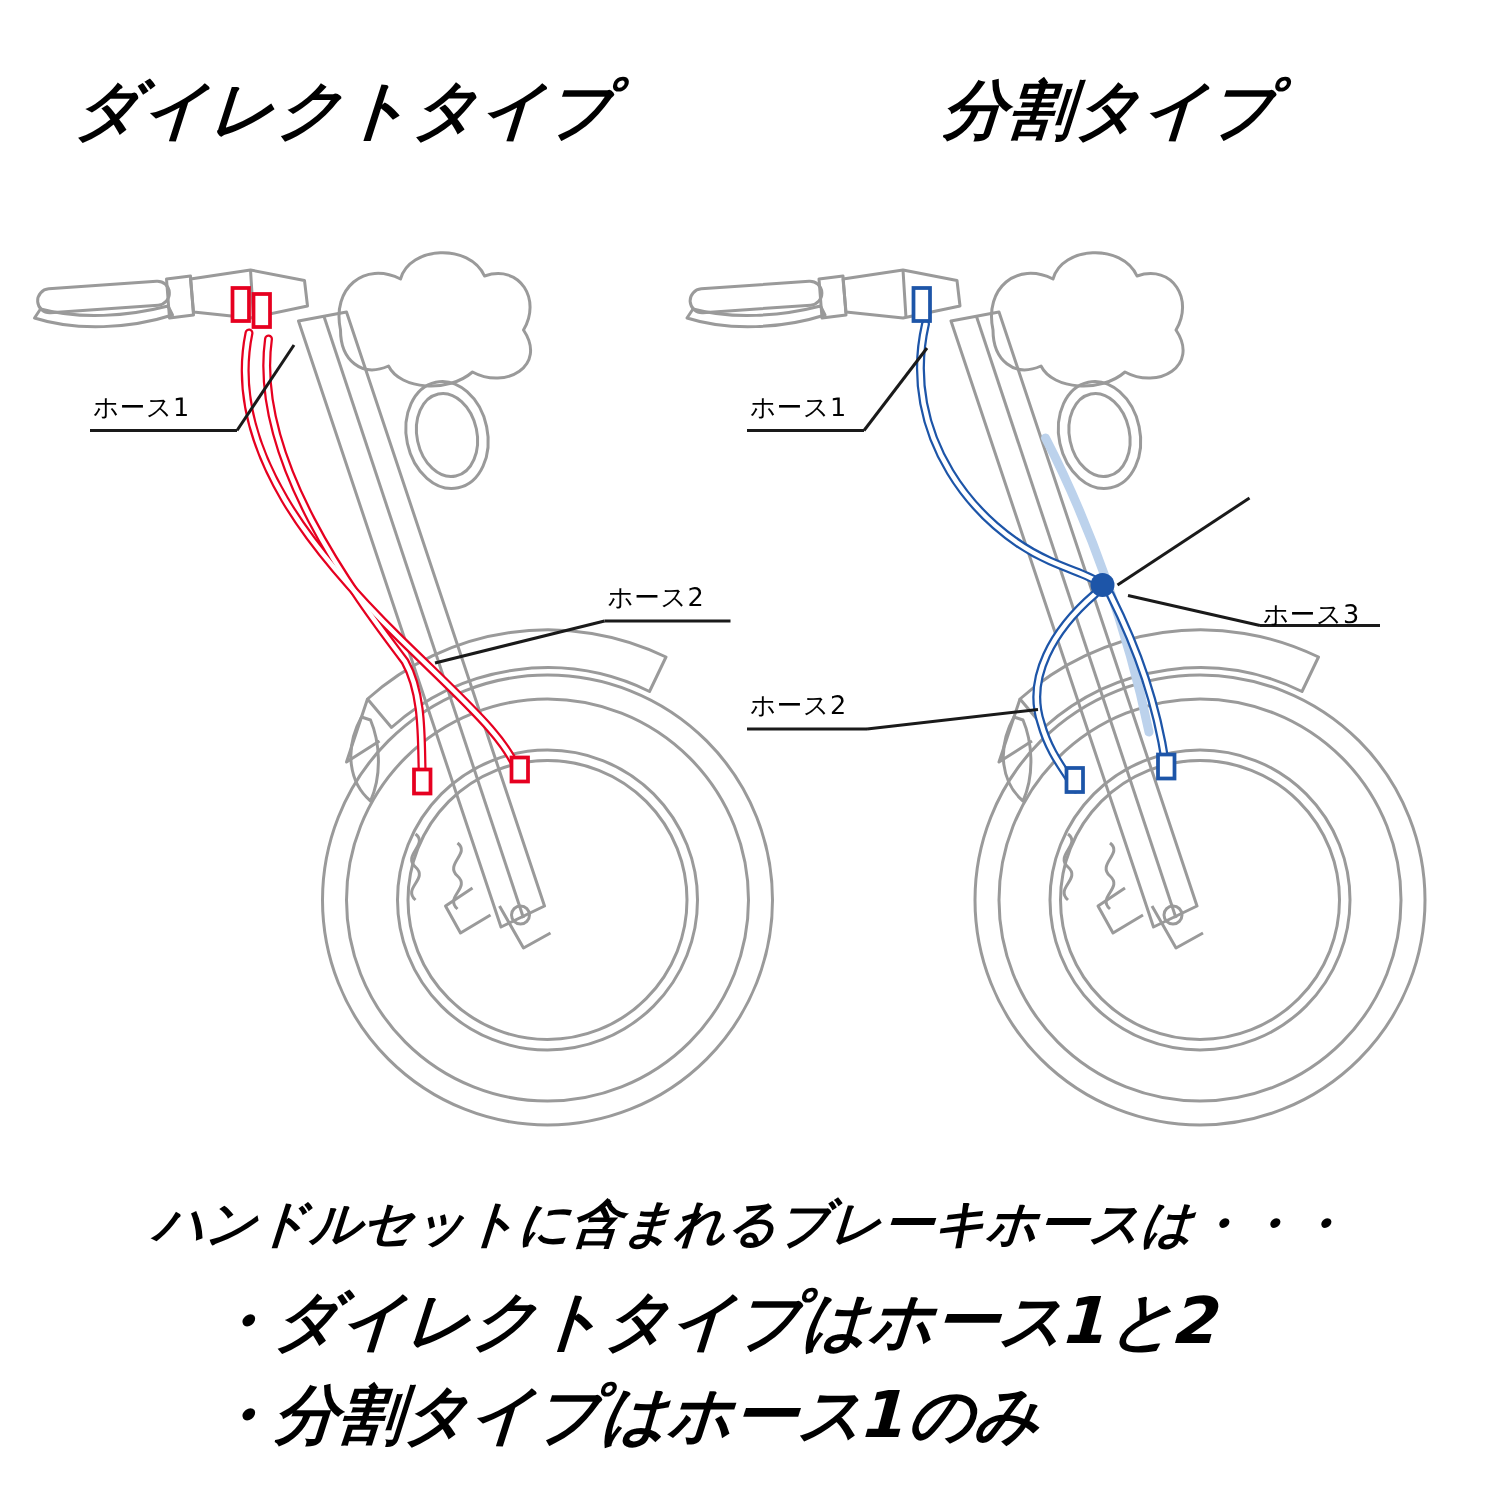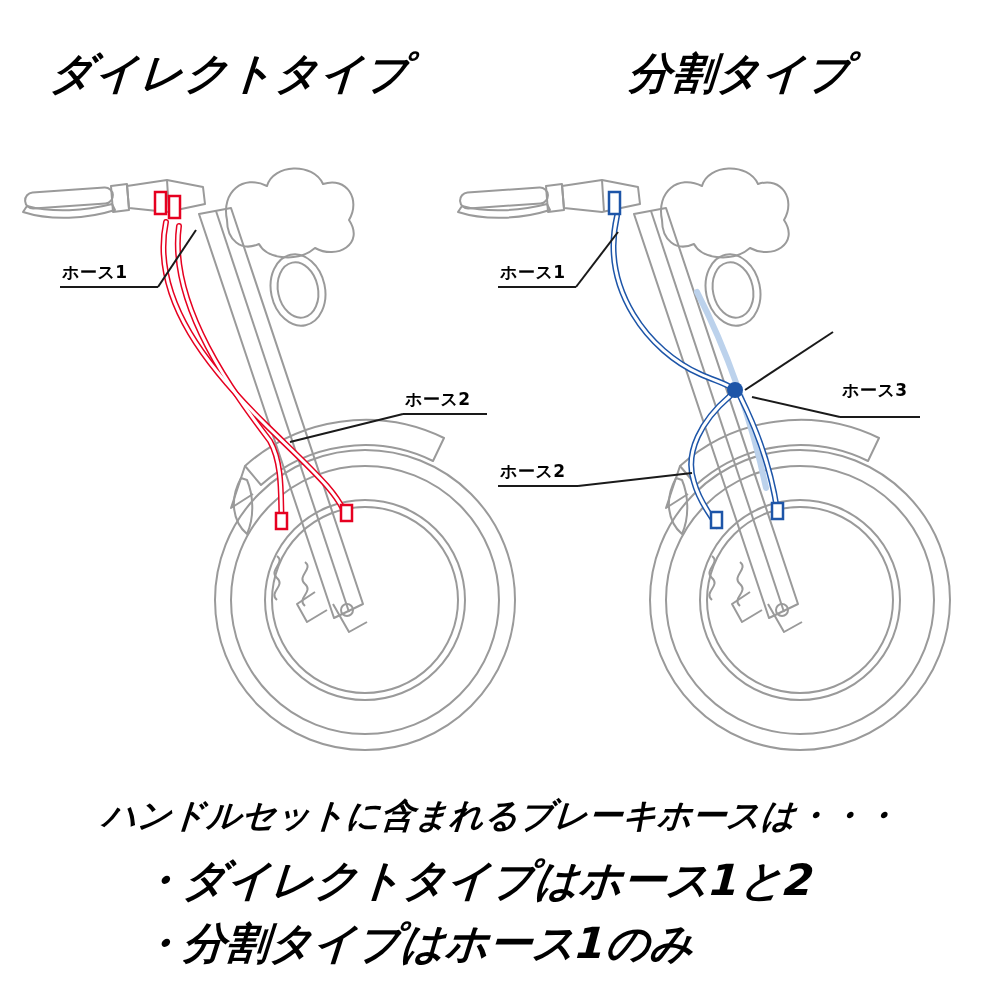--- a/index.html
+++ b/index.html
@@ -10,28 +10,28 @@
   .stage{position:absolute;left:0;top:0;width:1000px;height:1000px;}
   svg.artwork{position:absolute;left:0;top:0;}
   .title{
     position:absolute;font-size:43px;font-weight:900;font-style:italic;
     text-align:center;white-space:nowrap;letter-spacing:1px;
     transform:skewX(-4deg);
   }
   .title-left{left:50px;top:45px;width:350px;}
   .title-right{left:595px;top:45px;width:290px;}
   .label{
-    position:absolute;font-size:17px;font-weight:700;white-space:nowrap;
+    position:absolute;font-size:17px;font-weight:400;white-space:nowrap;
     letter-spacing:0.5px;line-height:21px;
   }
   .label-left-hose1{left:62px;top:262px;}
   .label-left-hose2{left:405px;top:389px;}
   .label-right-hose1{left:500px;top:262px;}
   .label-right-separator{left:836px;top:303px;}
-  .label-right-hose3{left:842px;top:380px;}
+  .label-right-hose3{left:842px;top:400px;}
   .label-right-hose2{left:500px;top:461px;}
   .footer-intro{
     position:absolute;left:0;top:793px;width:1000px;text-align:center;
     font-size:34px;font-weight:900;font-style:italic;white-space:nowrap;
     transform:skewX(-4deg);
   }
   .bullet{
     position:absolute;left:140px;font-size:43px;font-weight:900;font-style:italic;
     white-space:nowrap;transform:skewX(-4deg);
   }

